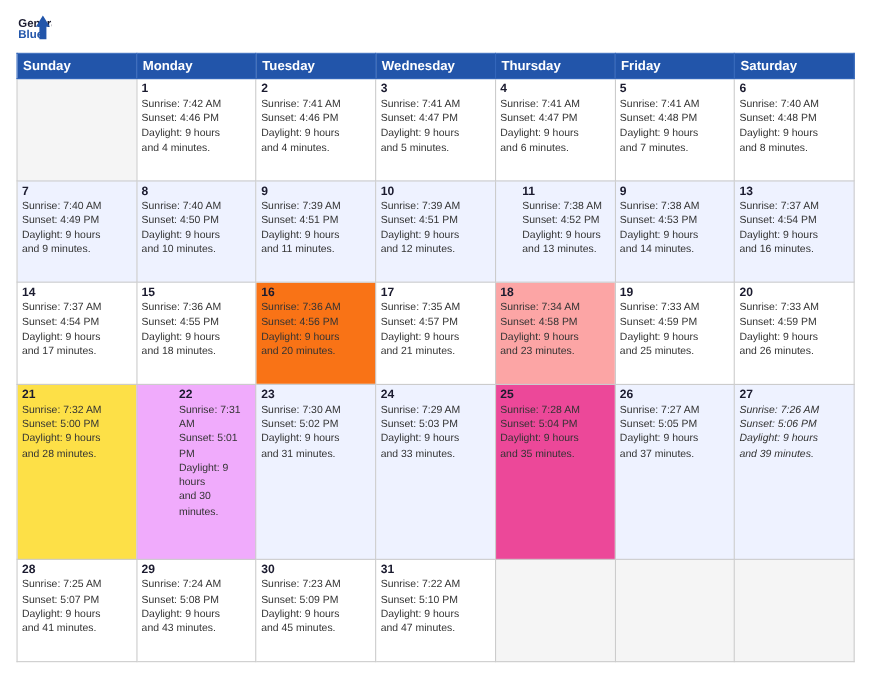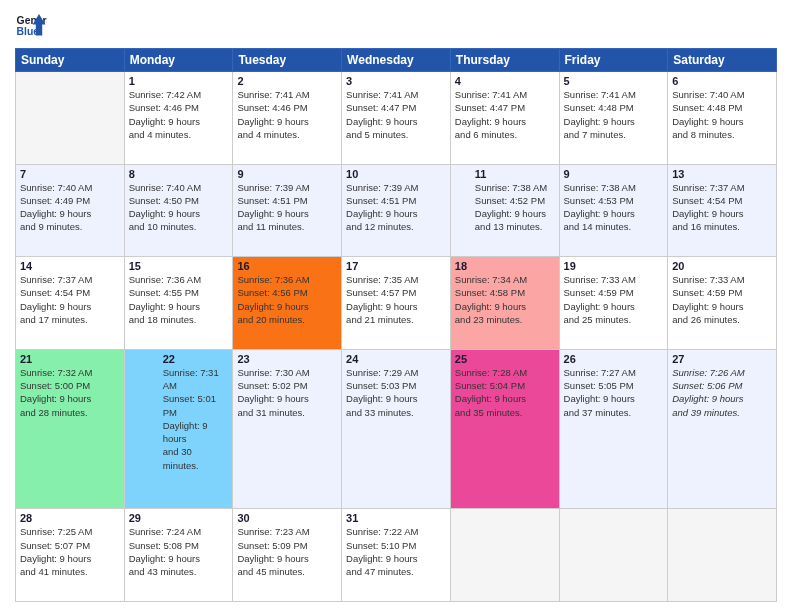--- a/index.html
+++ b/index.html
@@ -261,28 +261,28 @@
           </td>
           <td style="background: rgb(255, 255, 255);">
             <span class="day-number">20</span>
             <div class="day-info" style="white-space: pre-line;">Sunrise: 7:33 AM
 Sunset: 4:59 PM
 Daylight: 9 hours
 and 26 minutes.</div>
           </td>
         </tr>
         <tr>
-          <td style="background: #86efac;">
+          <td style="background: #fde047;">
             <span class="day-number">21</span>
             <div class="day-info" style="white-space: pre-line;">Sunrise: 7:32 AM
 Sunset: 5:00 PM
 Daylight: 9 hours
 and 28 minutes.</div>
           </td>
-          <td style="background: #7dd3fc; padding-left: 38px;">
+          <td style="background: #f0abfc; padding-left: 38px;">
             <span class="day-number">22</span>
             <div class="day-info" style="white-space: pre-line;">Sunrise: 7:31 AM
 Sunset: 5:01 PM
 Daylight: 9 hours
 and 30 minutes.</div>
           </td>
           <td style="background: rgb(238, 242, 255);">
             <span class="day-number">23</span>
             <div class="day-info" style="white-space: pre-line;">Sunrise: 7:30 AM
 Sunset: 5:02 PM

